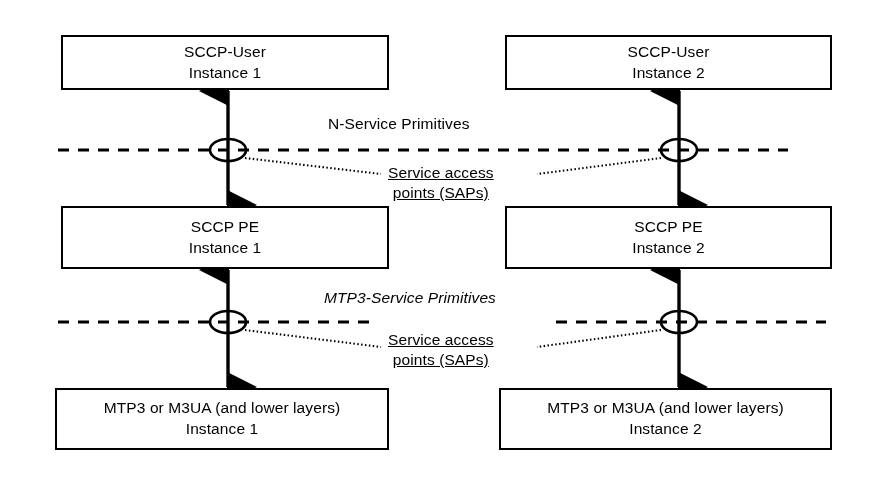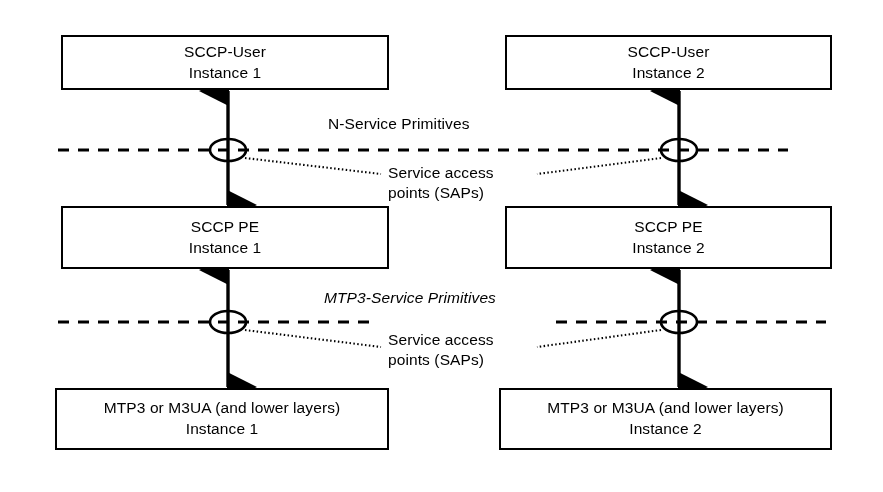--- a/index.html
+++ b/index.html
@@ -45,23 +45,24 @@
   .node-box .ln { display: block; white-space: nowrap; }
 
   .txt-label {
     position: absolute;
     font-size: 15.5px;
     line-height: 1.30;
     color: #000000;
     white-space: nowrap;
     z-index: 4;
     letter-spacing: 0.1px;
+    text-align: center;
   }
   .txt-label.two-line { white-space: normal; }
-  .txt-label .ln { display: block; white-space: nowrap; }
+  .txt-label .ln { display: block; white-space: nowrap; text-decoration: underline; }
 </style>
 </head>
 <body>
 
 <div id="diagram-root">
 
   <svg class="layer" viewBox="0 0 883 492" xmlns="http://www.w3.org/2000/svg">
     <defs>
       <marker id="arrowUp" markerWidth="9" markerHeight="9" refX="4.5" refY="8.6" orient="auto-start-reverse" markerUnits="strokeWidth">
         <path d="M4.5 0 L9 9 L0 9 Z" fill="#000000"></path>

